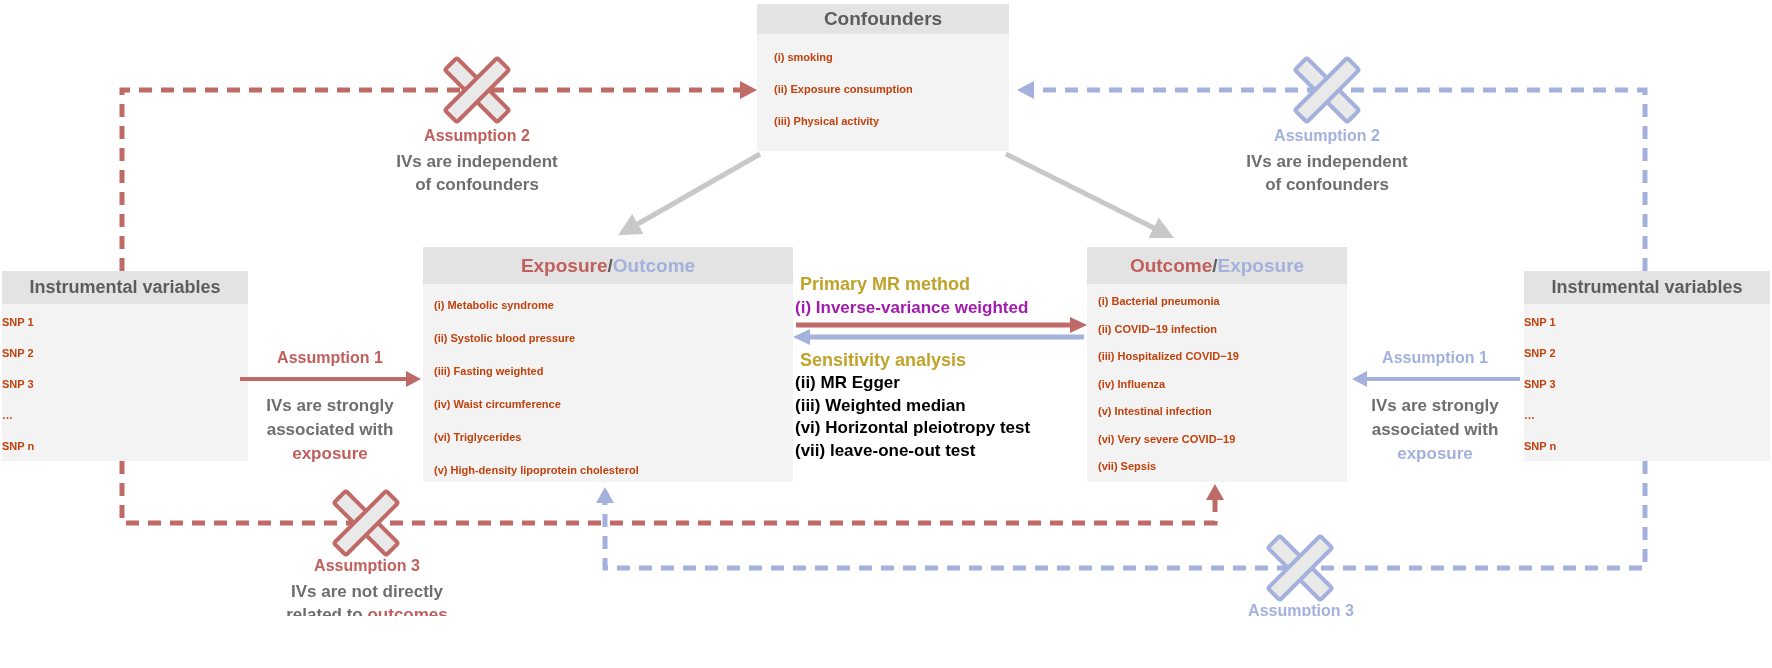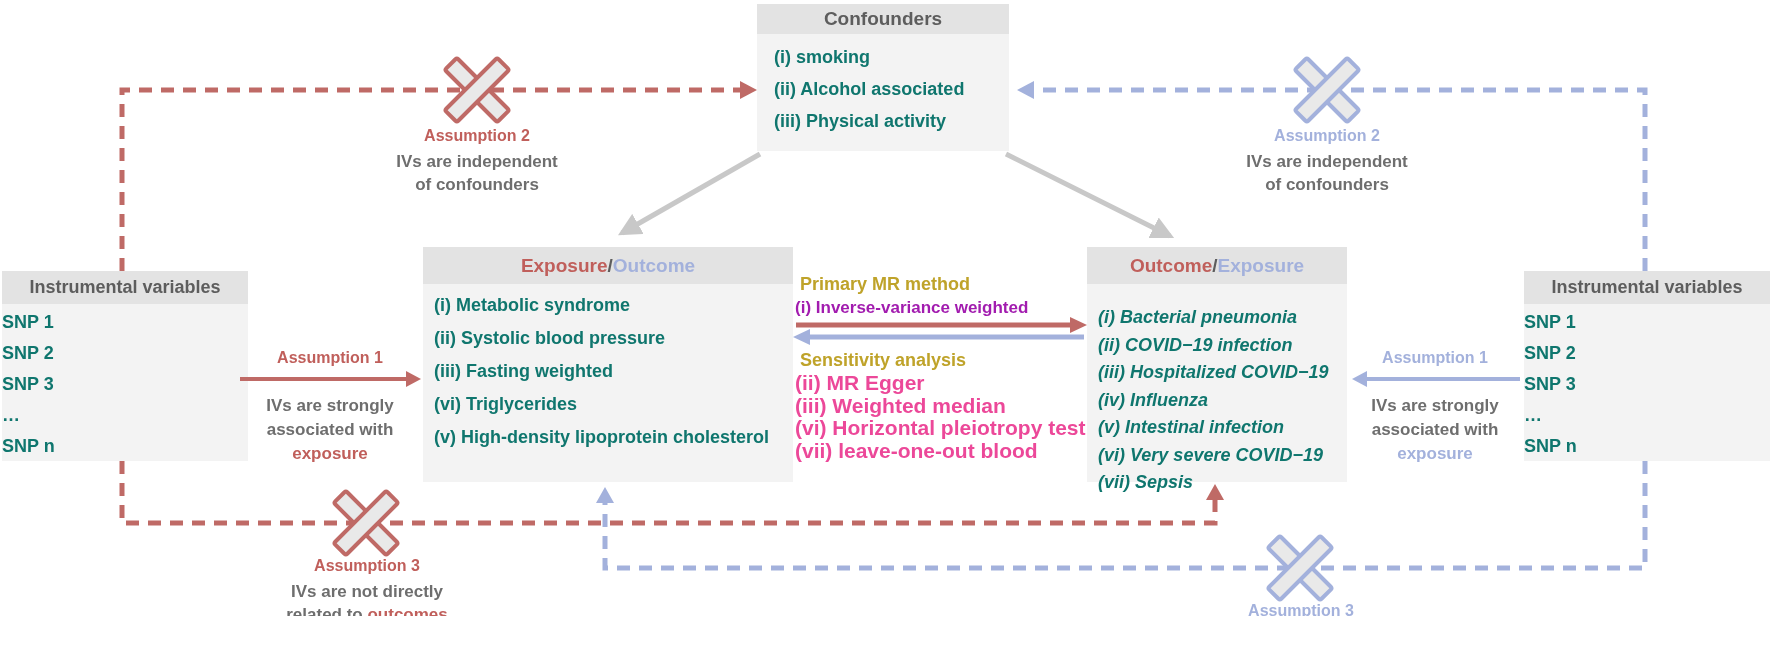--- a/index.html
+++ b/index.html
@@ -7,46 +7,46 @@
     position:relative;width:1772px;height:616px;overflow:hidden;
     font-family:"Liberation Sans","DejaVu Sans",sans-serif;font-weight:bold;
     background:#ffffff;
   }
   .box{position:absolute;background:#f3f3f3;}
   .box-header{
     background:#e3e3e3;color:#5d5d5d;font-size:19px;
     display:flex;align-items:center;justify-content:center;white-space:nowrap;
   }
   .box-body{white-space:nowrap;}
-  .item{color:#0f766e;font-size:18px;}
+  .item{color:#c2410c;font-size:11px;}
   .centered .box-body{}
   .label{position:absolute;text-align:center;white-space:nowrap;}
   .red{color:#c05f5b;}
   .blue{color:#a3b1dc;}
   .olive{color:#bfa32a;}
   .slash{color:#5d5d5d;}
   .desc{font-size:17px;color:#6e6e6e;}
   .asm-title{font-size:16px;}
   svg.overlay{position:absolute;left:0;top:0;pointer-events:none;}
   .mr-block{position:absolute;left:795px;top:272px;width:300px;}
   .mr-title{font-size:18px;line-height:24px;}
   .mr-item{font-size:17px;line-height:24px;color:#a21caf;}
   .mr-spacer{height:28px;}
-  .mr-sens-item{font-size:21px;line-height:22.5px;color:#ec4899;white-space:nowrap;}
+  .mr-sens-item{font-size:17px;line-height:22.5px;color:#000000;white-space:nowrap;}
 </style>
 </head>
 <body>
 
 <div id="canvas">
 
   <div class="box" style="left:757px;top:4px;width:252px;height:147px;">
     <div class="box-header" style="height:30px;">Confounders</div>
     <div class="box-body" style="padding:7px 0 0 17px;line-height:32px;">
       <div class="item">(i) smoking</div>
-      <div class="item">(ii) Alcohol associated</div>
+      <div class="item">(ii) Exposure consumption</div>
       <div class="item">(iii) Physical activity</div>
     </div>
   </div>
 
   <div class="box centered" style="left:2px;top:271px;width:246px;height:190px;">
     <div class="box-header" style="height:33px;font-size:18px;">Instrumental variables</div>
     <div class="box-body" style="padding-top:3px;line-height:31px;">
       <div class="item">SNP 1</div>
       <div class="item">SNP 2</div>
       <div class="item">SNP 3</div>
@@ -69,51 +69,52 @@
   <div class="box" style="left:423px;top:247px;width:370px;height:235px;">
     <div class="box-header" style="height:37px;">
       <span class="red">Exposure</span>
         <span class="slash"> / </span>
         <span class="blue">Outcome</span>
     </div>
     <div class="box-body" style="padding:5px 0 0 11px;line-height:33px;">
       <div class="item">(i) Metabolic syndrome</div>
       <div class="item">(ii) Systolic blood pressure</div>
       <div class="item">(iii) Fasting weighted</div>
+      <div class="item">(iv) Waist circumference</div>
       <div class="item">(vi) Triglycerides</div>
       <div class="item">(v) High-density lipoprotein cholesterol</div>
     </div>
   </div>
 
   <div class="box" style="left:1087px;top:247px;width:260px;height:235px;">
     <div class="box-header" style="height:37px;">
       <span class="red">Outcome</span>
         <span class="slash"> / </span>
         <span class="blue">Exposure</span>
     </div>
-    <div class="box-body" style="padding:20px 0 0 11px;line-height:27.5px;font-style:italic;">
+    <div class="box-body" style="padding:4px 0 0 11px;line-height:27.5px;">
       <div class="item">(i) Bacterial pneumonia</div>
       <div class="item">(ii) COVID−19 infection</div>
       <div class="item">(iii) Hospitalized COVID−19</div>
       <div class="item">(iv) Influenza</div>
       <div class="item">(v) Intestinal infection</div>
       <div class="item">(vi) Very severe COVID−19</div>
       <div class="item">(vii) Sepsis</div>
     </div>
   </div>
 
   <div class="mr-block">
     <div class="mr-title olive" style="padding-left:5px;">Primary MR method</div>
     <div class="mr-item">(i) Inverse-variance weighted</div>
     <div class="mr-spacer"></div>
     <div class="mr-title olive" style="padding-left:5px;">Sensitivity analysis</div>
     <div class="mr-sens-item">(ii)  MR Egger</div>
     <div class="mr-sens-item">(iii) Weighted median</div>
     <div class="mr-sens-item">(vi) Horizontal pleiotropy test</div>
-    <div class="mr-sens-item">(vii) leave-one-out blood</div>
+    <div class="mr-sens-item">(vii) leave-one-out test</div>
   </div>
 
   <div class="label asm-title red" style="left:240px;top:349px;width:180px;">Assumption 1</div>
   <div class="label desc" style="left:225px;top:394px;width:210px;line-height:24px;">
     <div>IVs are strongly</div>
     <div>associated with</div>
     <div class="red">exposure</div>
   </div>
 
   <div class="label asm-title blue" style="left:1345px;top:349px;width:180px;">Assumption 1</div>

